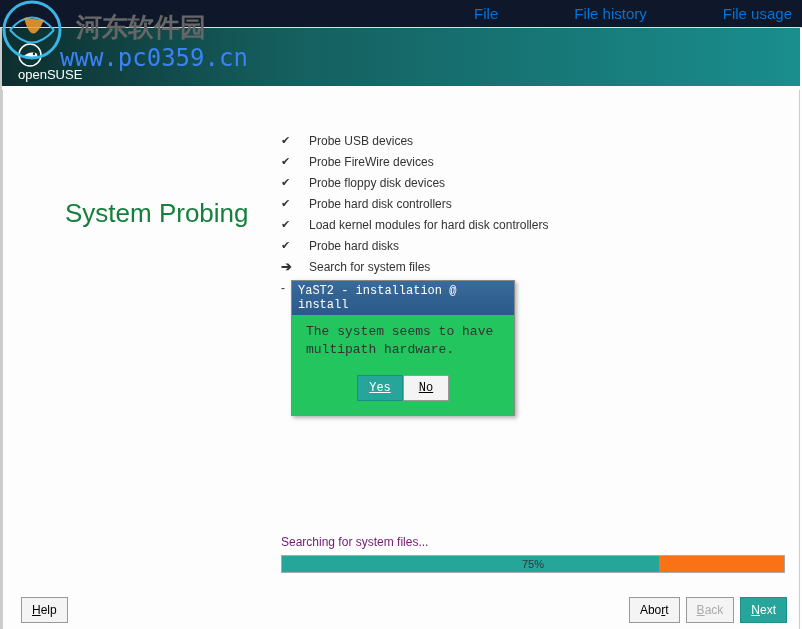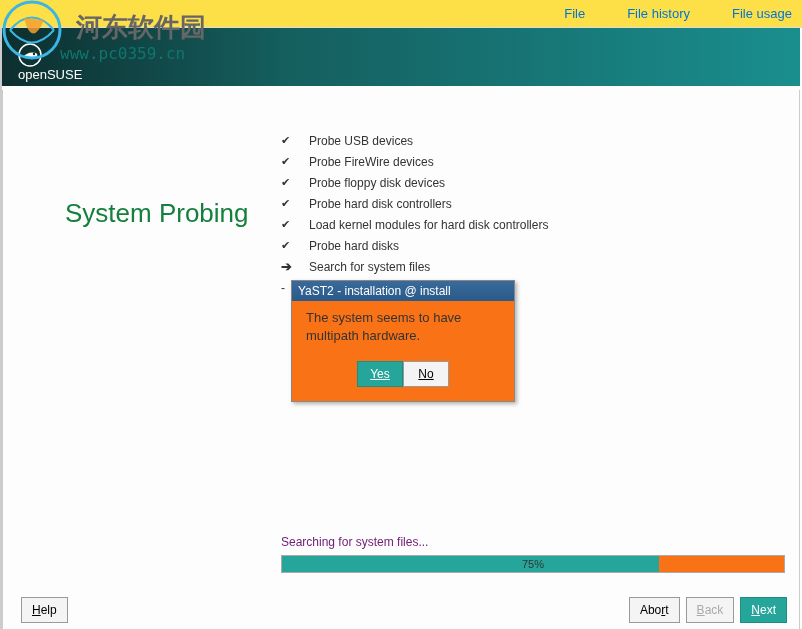--- a/index.html
+++ b/index.html
@@ -10,28 +10,28 @@
       height: 629px;
       overflow: hidden;
       position: relative;
     }
     .top-nav {
       position: absolute;
       top: 0;
       left: 0;
       right: 0;
       height: 28px;
-      background: #fde047;
+      background: #0f172a;
       border-bottom: 1px solid #ddd;
       display: flex;
       justify-content: flex-end;
       align-items: center;
       padding-right: 10px;
-      gap: 42px;
-      font-size: 13px;
+      gap: 76px;
+      font-size: 15px;
       z-index: 5;
     }
     .top-nav a {
       color: #0074d9;
       cursor: pointer;
     }
     .watermark {
       position: absolute;
       top: 0;
       left: 0;
@@ -53,22 +53,22 @@
       font-weight: bold;
       color: #666;
       font-family: "SimHei", sans-serif;
       white-space: nowrap;
       margin-left: 16px;
     }
     .watermark-text2 {
       position: absolute;
       top: 44px;
       left: 60px;
-      font-size: 16px;
-      color: #0f766e;
+      font-size: 24px;
+      color: #3b82f6;
       font-family: monospace;
       white-space: nowrap;
     }
     .header-band {
       position: absolute;
       top: 28px;
       left: 2px;
       right: 2px;
       height: 58px;
       background: linear-gradient(90deg, #0d2e2e 0%, #155e5e 35%, #1a8e8e 100%);
@@ -136,24 +136,25 @@
     }
     .probe-dash {
       width: 28px;
       color: #333;
     }
     .dialog {
       position: absolute;
       top: 190px;
       left: 288px;
       width: 224px;
-      background: #f97316;
+      background: #22c55e;
       border: 1px solid #888;
       box-shadow: 2px 2px 4px rgba(0,0,0,0.3);
       z-index: 20;
+      font-family: Liberation Mono, monospace;
     }
     .dialog-title {
       background: linear-gradient(#3a6a9a, #2a5a8a);
       color: #fff;
       font-size: 12px;
       padding: 3px 6px;
     }
     .dialog-body {
       padding: 8px 14px 10px;
       font-size: 13px;

